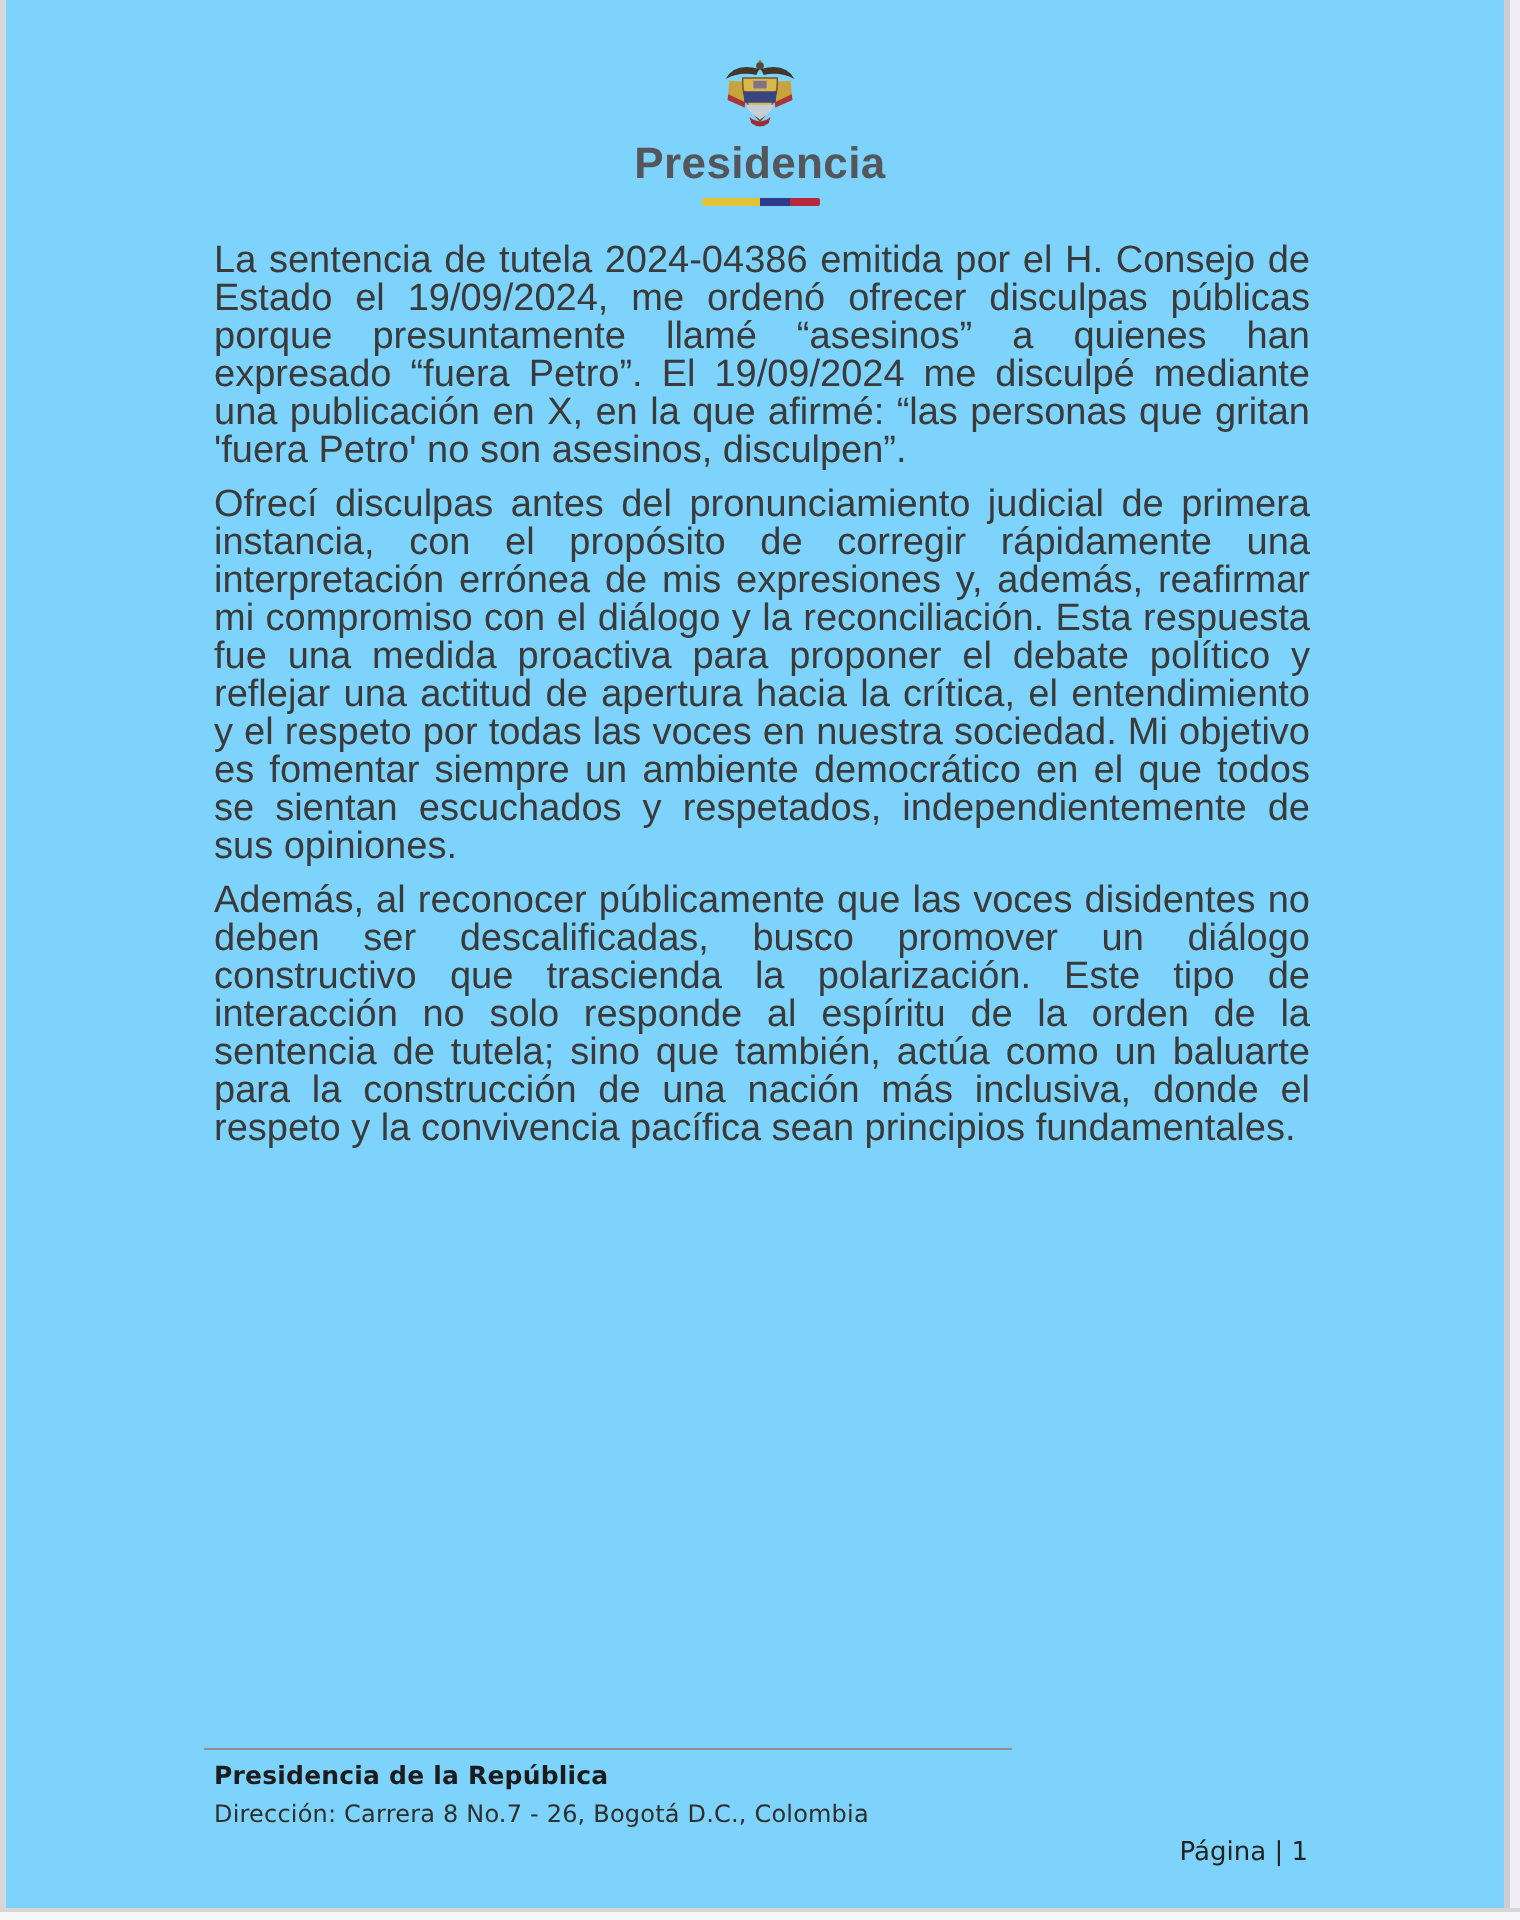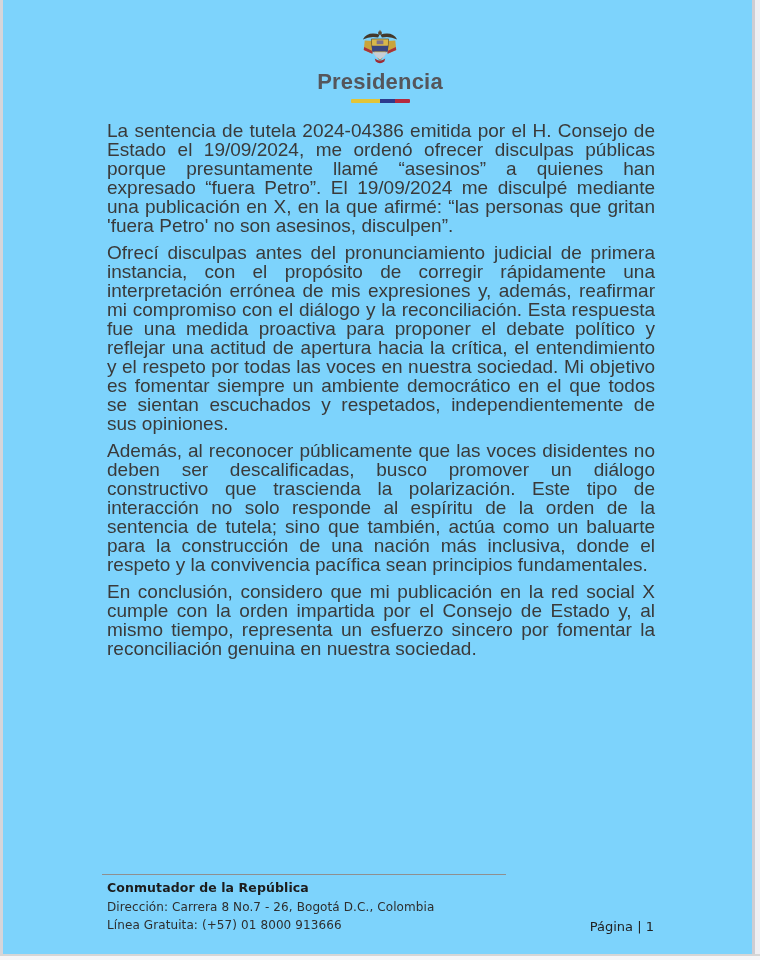--- a/index.html
+++ b/index.html
@@ -134,26 +134,24 @@
       <span class="seg-yellow" style="background: rgb(227, 196, 54);"></span>
       <span class="seg-blue" style="background: rgb(46, 58, 140);"></span>
       <span class="seg-red" style="background: rgb(181, 41, 62);"></span>
     </div>
   </header>
 
   <main class="letter-body">
     <p>La sentencia de tutela 2024-04386 emitida por el H. Consejo de Estado el 19/09/2024, me ordenó ofrecer disculpas públicas porque presuntamente llamé “asesinos” a quienes han expresado “fuera Petro”. El 19/09/2024 me disculpé mediante una publicación en X, en la que afirmé: “las personas que gritan 'fuera Petro' no son asesinos, disculpen”.</p>
     <p>Ofrecí disculpas antes del pronunciamiento judicial de primera instancia, con el propósito de corregir rápidamente una interpretación errónea de mis expresiones y, además, reafirmar mi compromiso con el diálogo y la reconciliación. Esta respuesta fue una medida proactiva para proponer el debate político y reflejar una actitud de apertura hacia la crítica, el entendimiento y el respeto por todas las voces en nuestra sociedad. Mi objetivo es fomentar siempre un ambiente democrático en el que todos se sientan escuchados y respetados, independientemente de sus opiniones.</p>
     <p>Además, al reconocer públicamente que las voces disidentes no deben ser descalificadas, busco promover un diálogo constructivo que trascienda la polarización. Este tipo de interacción no solo responde al espíritu de la orden de la sentencia de tutela; sino que también, actúa como un baluarte para la construcción de una nación más inclusiva, donde el respeto y la convivencia pacífica sean principios fundamentales.</p>
-    <p>En conclusión, considero que mi publicación en la red social X cumple con la orden impartida por el Consejo de Estado y, al mismo tiempo, representa un esfuerzo sincero por fomentar la reconciliación genuina en nuestra sociedad.</p>
   </main>
 
   <div class="footer-divider"></div>
 
   <footer class="footer-block">
-    <div class="footer-org">Conmutador de la República</div>
+    <div class="footer-org">Presidencia de la República</div>
     <div>Dirección: Carrera 8 No.7 - 26, Bogotá D.C., Colombia</div>
-    <div>Línea Gratuita: (+57) 01 8000 913666</div>
   </footer>
 
   <div class="page-num">Página | 1</div>
 
 </div>
 
 </body></html>

